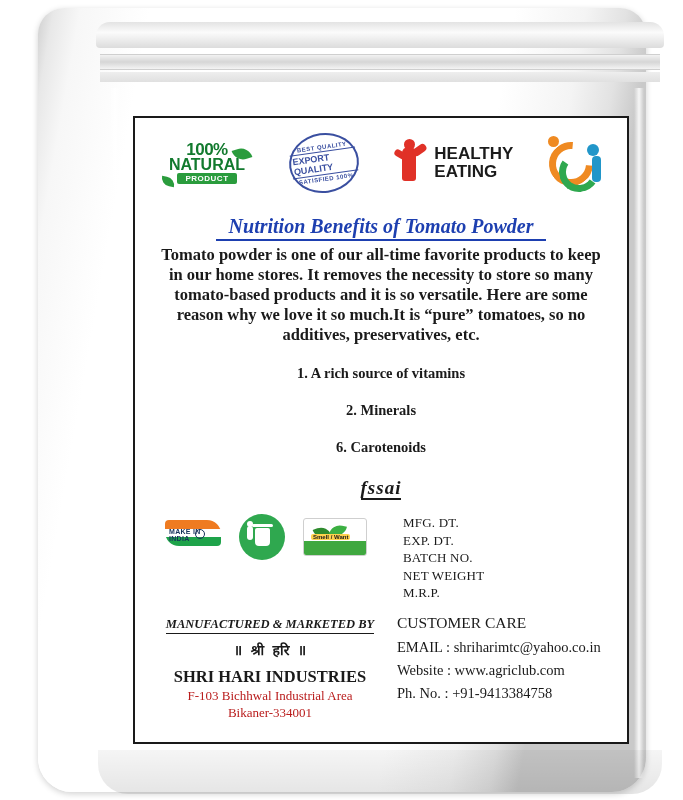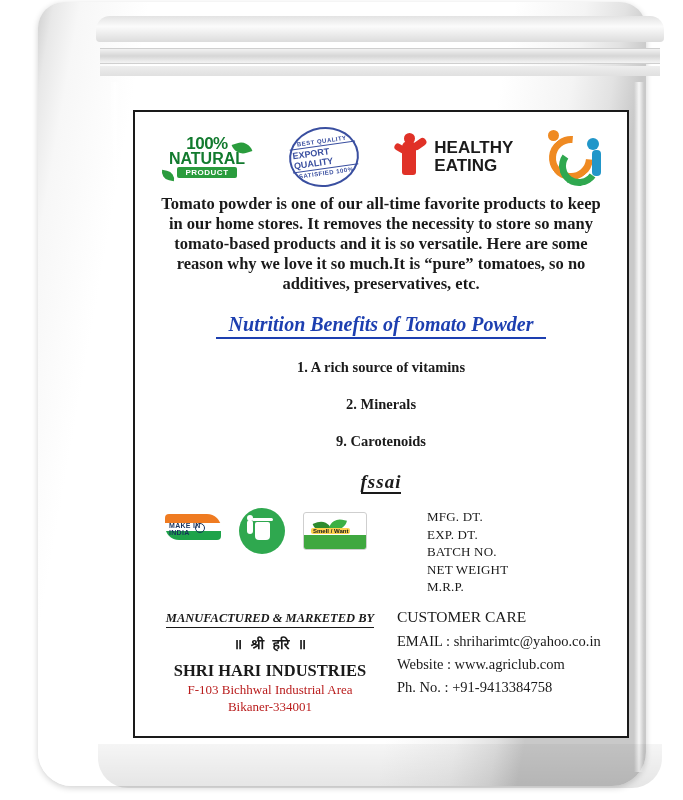--- a/index.html
+++ b/index.html
@@ -10,21 +10,21 @@
   body {
     width: 683px;
     height: 800px;
     font-family: "Liberation Serif", serif;
     overflow: hidden;
   }
 
   #pouch {
     position: absolute;
     left: 38px;
-    top: 2px;
+    top: 8px;
     width: 608px;
     height: 784px;
     border-radius: 26px 26px 34px 34px;
     background:
       linear-gradient(100deg,
         #cfcfcf 0px, #e8e8e8 16px, #f7f7f7 42px, #ffffff 110px,
         #ffffff 470px, #f4f4f4 540px, #e2e2e2 580px, #c9c9c9 608px);
     box-shadow: 0 2px 6px rgba(0,0,0,0.18);
   }
 
@@ -222,21 +222,20 @@
     margin-top: 2px;
     letter-spacing: 0.3px;
   }
 
   
   #mid-row {
     display: flex;
     margin-top: 14px;
     padding: 0 4px;
     align-items: flex-start;
-    gap: 24px;
   }
   #mid-icons {
     display: flex;
     align-items: center;
     gap: 18px;
     width: 250px;
     padding-left: 12px;
     box-sizing: border-box;
   }
   .icon-india { width: 56px; height: 46px; position: relative; }
@@ -402,27 +401,27 @@
       <div class="badge people-logo">
         <div class="swoosh-o"></div>
         <div class="dot-o"></div>
         <div class="swoosh-g"></div>
         <div class="dot-b"></div>
         <div class="bar-b"></div>
       </div>
 
     </div>
 
+    <div id="benefits-title">Nutrition Benefits of Tomato Powder</div>
+
     <div id="intro">Tomato powder is one of our all-time favorite products to keep in our home stores. It removes the necessity to store so many tomato-based products and it is so versatile. Here are some reason why we love it so much.It is “pure” tomatoes, so no additives, preservatives, etc.</div>
-
-    <div id="benefits-title">Nutrition Benefits of Tomato Powder</div>
 
     <div class="benefit">1. A rich source of vitamins</div>
     <div class="benefit">2. Minerals</div>
-    <div class="benefit">9. Carotenoids</div>
+    <div class="benefit">6. Carotenoids</div>
 
     <div id="fssai-wrap">
       <div id="fssai-logo">fssai</div>
     </div>
 
     <div id="mid-row">
       <div id="mid-icons">
 
         <div class="icon-india">
           <div class="flagwave"></div>

